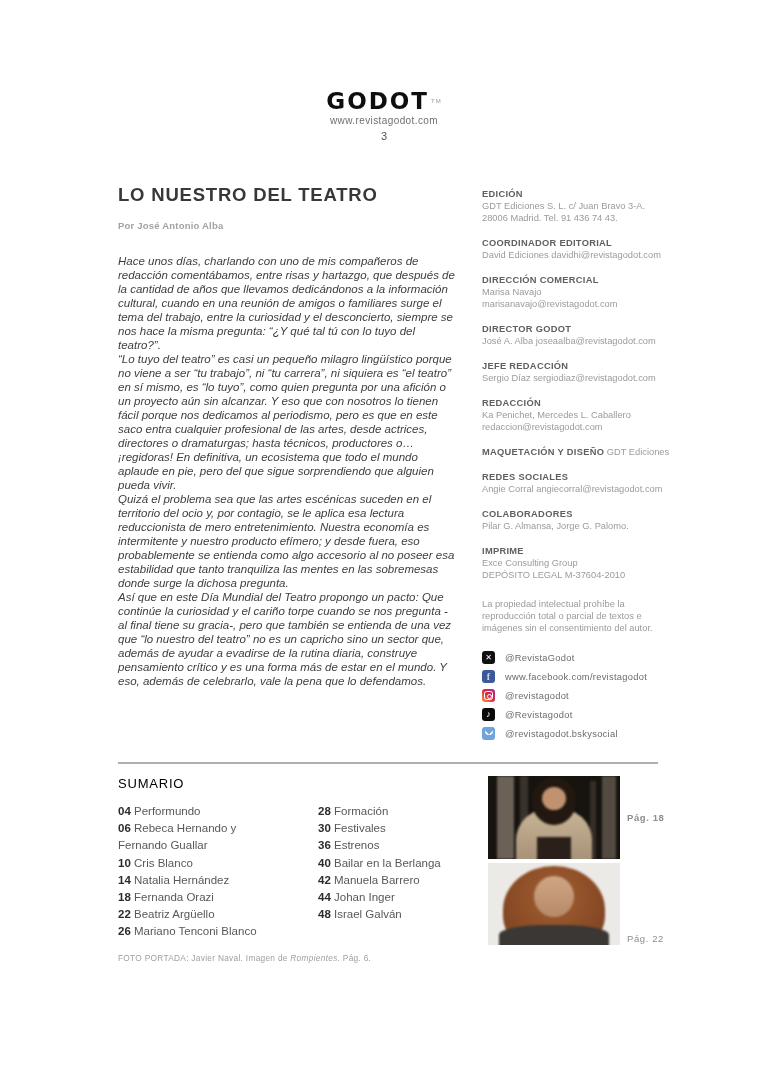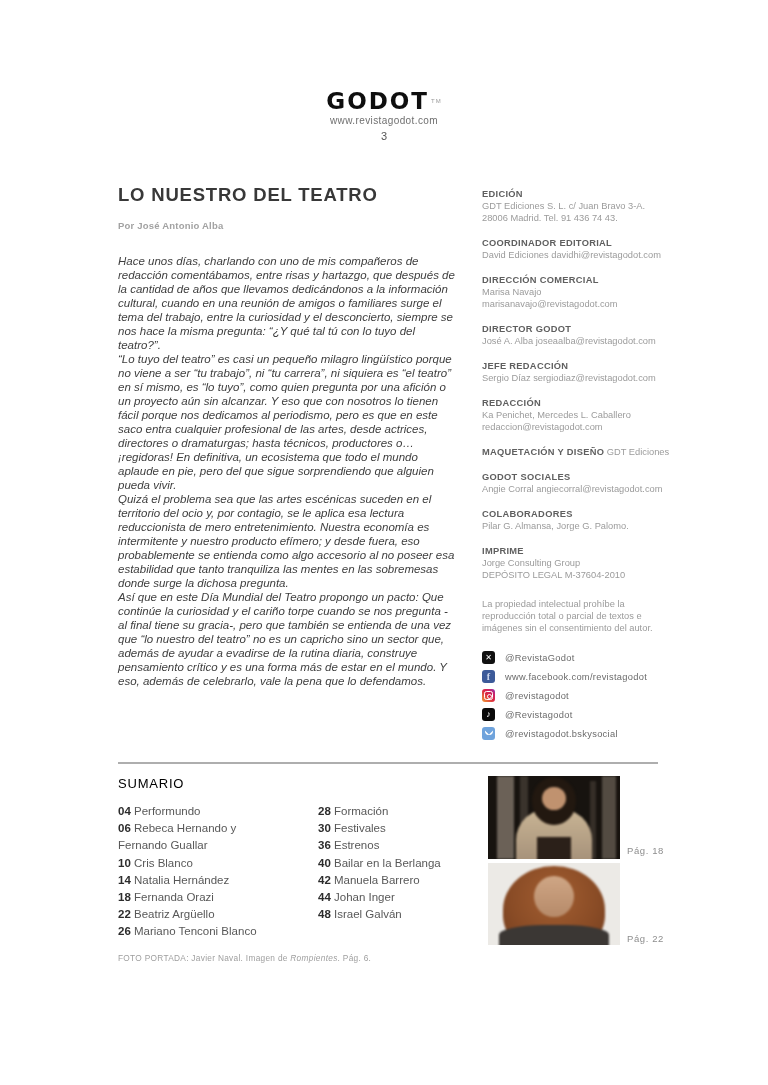--- a/index.html
+++ b/index.html
@@ -64,21 +64,21 @@
   .p18-strip-r2{right:18%;top:6%;width:5%;height:94%;background:#352e27;}
   .p18-coat{left:21%;bottom:-2%;width:58%;height:64%;background:linear-gradient(#cab695,#a6917a);border-radius:45% 45% 0 0/60% 60% 0 0;}
   .p18-hair{left:33%;top:1%;width:34%;height:58%;background:#221810;border-radius:50%;}
   .p18-face{left:41%;top:13%;width:18%;height:28%;background:#c0926f;border-radius:50%;}
   .p18-chest{left:37%;bottom:-2%;width:26%;height:28%;background:#2b2019;}
   
   .p22-hair{left:11%;top:4%;width:78%;height:108%;background:radial-gradient(circle at 50% 35%,#a35e31 0%,#8a4c26 55%,#6f3c1e 100%);border-radius:50% 50% 45% 45%;}
   .p22-face{left:35%;top:16%;width:30%;height:50%;background:linear-gradient(#cfa685,#b68a69);border-radius:50%;}
   .p22-top{left:8%;bottom:-6%;width:84%;height:30%;background:#3b3734;border-radius:40% 40% 0 0;}
   .photo-caption{position:absolute;font-size:9.5px;color:#8d8d8d;letter-spacing:.6px;}
-  .caption-18{left:627px;top:845px;}
+  .caption-18{left:627px;top:812px;font-weight:bold;}
   .caption-22{left:627px;top:933px;}
 </style>
 </head>
 <body>
 
 <div class="page">
 
   <div class="header">
     <div>
       <span class="logo-text">GODOT</span><sup class="logo-tm">TM</sup>
@@ -132,32 +132,32 @@
       <div class="mh-line">Ka Penichet, Mercedes L. Caballero</div>
       <div class="mh-line">redaccion@revistagodot.com</div>
     </div>
 
     <div class="mh-sec mh-inline">
       <span class="mh-label">MAQUETACIÓN Y DISEÑO</span>
       <span class="mh-line">GDT Ediciones</span>
     </div>
 
     <div class="mh-sec">
-      <div class="mh-label">GODOT SOCIALES</div>
+      <div class="mh-label">REDES SOCIALES</div>
       <div class="mh-line">Angie Corral angiecorral@revistagodot.com</div>
     </div>
 
     <div class="mh-sec">
       <div class="mh-label">COLABORADORES</div>
       <div class="mh-line">Pilar G. Almansa, Jorge G. Palomo.</div>
     </div>
 
     <div class="mh-sec">
       <div class="mh-label">IMPRIME</div>
-      <div class="mh-line">Jorge Consulting Group</div>
+      <div class="mh-line">Exce Consulting Group</div>
       <div class="mh-line">DEPÓSITO LEGAL M-37604-2010</div>
     </div>
 
     <div class="legal-note">La propiedad intelectual prohíbe la reproducción total o parcial de textos e imágenes sin el consentimiento del autor.</div>
 
     <div class="social-list">
       <div class="social-row">
         <span class="sicon sicon-x">✕</span>
         <span class="social-handle">@RevistaGodot</span>
       </div>

